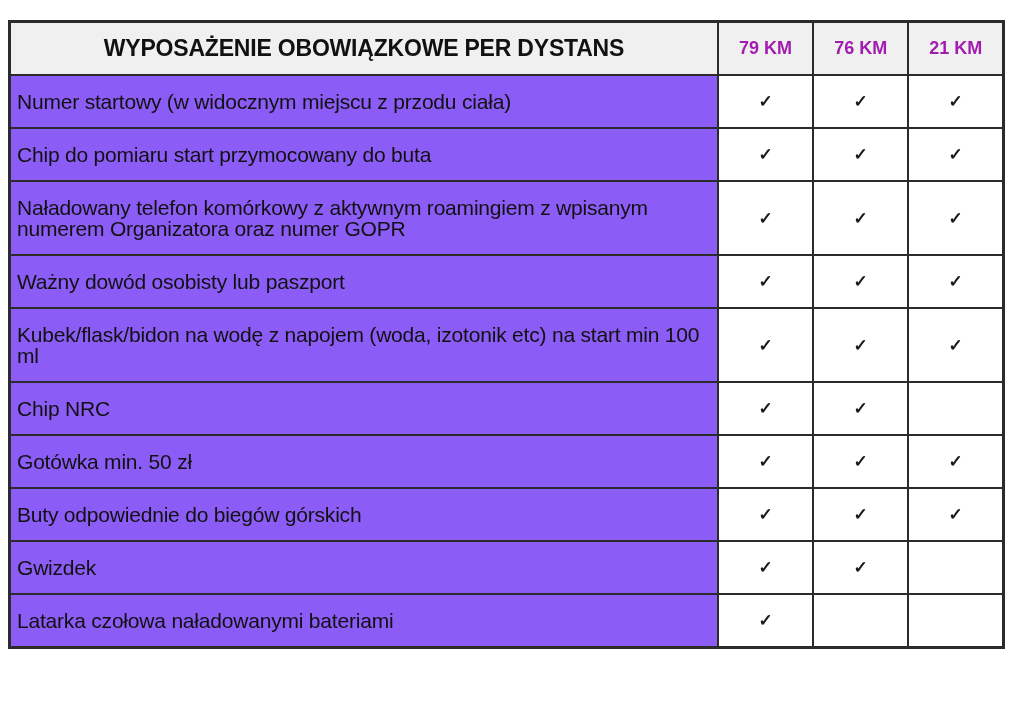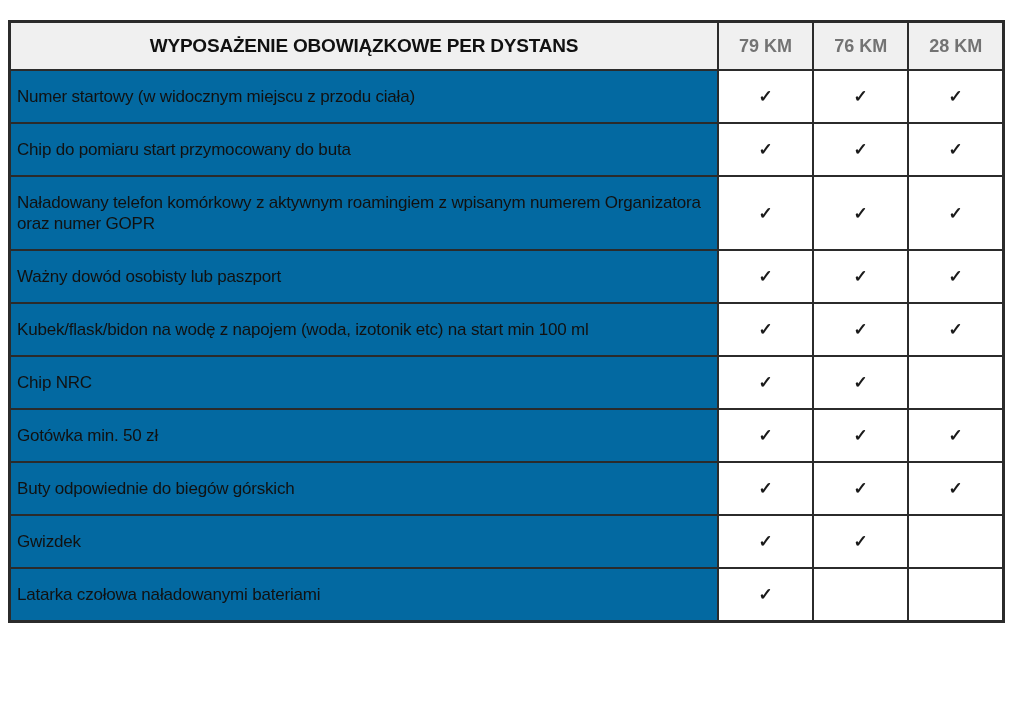--- a/index.html
+++ b/index.html
@@ -23,39 +23,39 @@
     border: 3px solid #2b2b2b;
   }
   table.equip-table th,
   table.equip-table td {
     border: 2px solid #2b2b2b;
     box-sizing: border-box;
   }
   th.title-cell {
     width: 670px;
     background: #f0f0f0;
-    font-size: 19px;
+    font-size: 23px;
     font-weight: bold;
     text-align: center;
     letter-spacing: -0.2px;
     padding: 12px 6px;
     color: #111111;
   }
   th.km-cell {
     width: 90px;
     background: #f0f0f0;
     font-size: 18px;
     font-weight: bold;
     text-align: center;
     padding: 12px 2px;
-    color: #737373;
+    color: #a21caf;
   }
   td.label-cell {
-    background: #0369a1;
-    font-size: 17px;
+    background: #8b5cf6;
+    font-size: 21px;
     line-height: 21px;
     letter-spacing: -0.2px;
     text-align: left;
     vertical-align: middle;
     padding: 15px 10px 15px 6px;
     color: #111111;
   }
   td.check-cell {
     background: #ffffff;
     text-align: center;
@@ -69,21 +69,21 @@
 </head>
 <body>
 
 <div class="page">
   <table class="equip-table">
     <thead>
       <tr>
         <th class="title-cell">WYPOSAŻENIE OBOWIĄZKOWE PER DYSTANS</th>
         <th class="km-cell">79 KM</th>
         <th class="km-cell">76 KM</th>
-        <th class="km-cell">28 KM</th>
+        <th class="km-cell">21 KM</th>
       </tr>
     </thead>
     <tbody>
         <tr>
           <td class="label-cell">Numer startowy (w widocznym miejscu z przodu ciała)</td>
           <td class="check-cell">✓</td>
           <td class="check-cell">✓</td>
           <td class="check-cell">✓</td>
         </tr>
         <tr>

